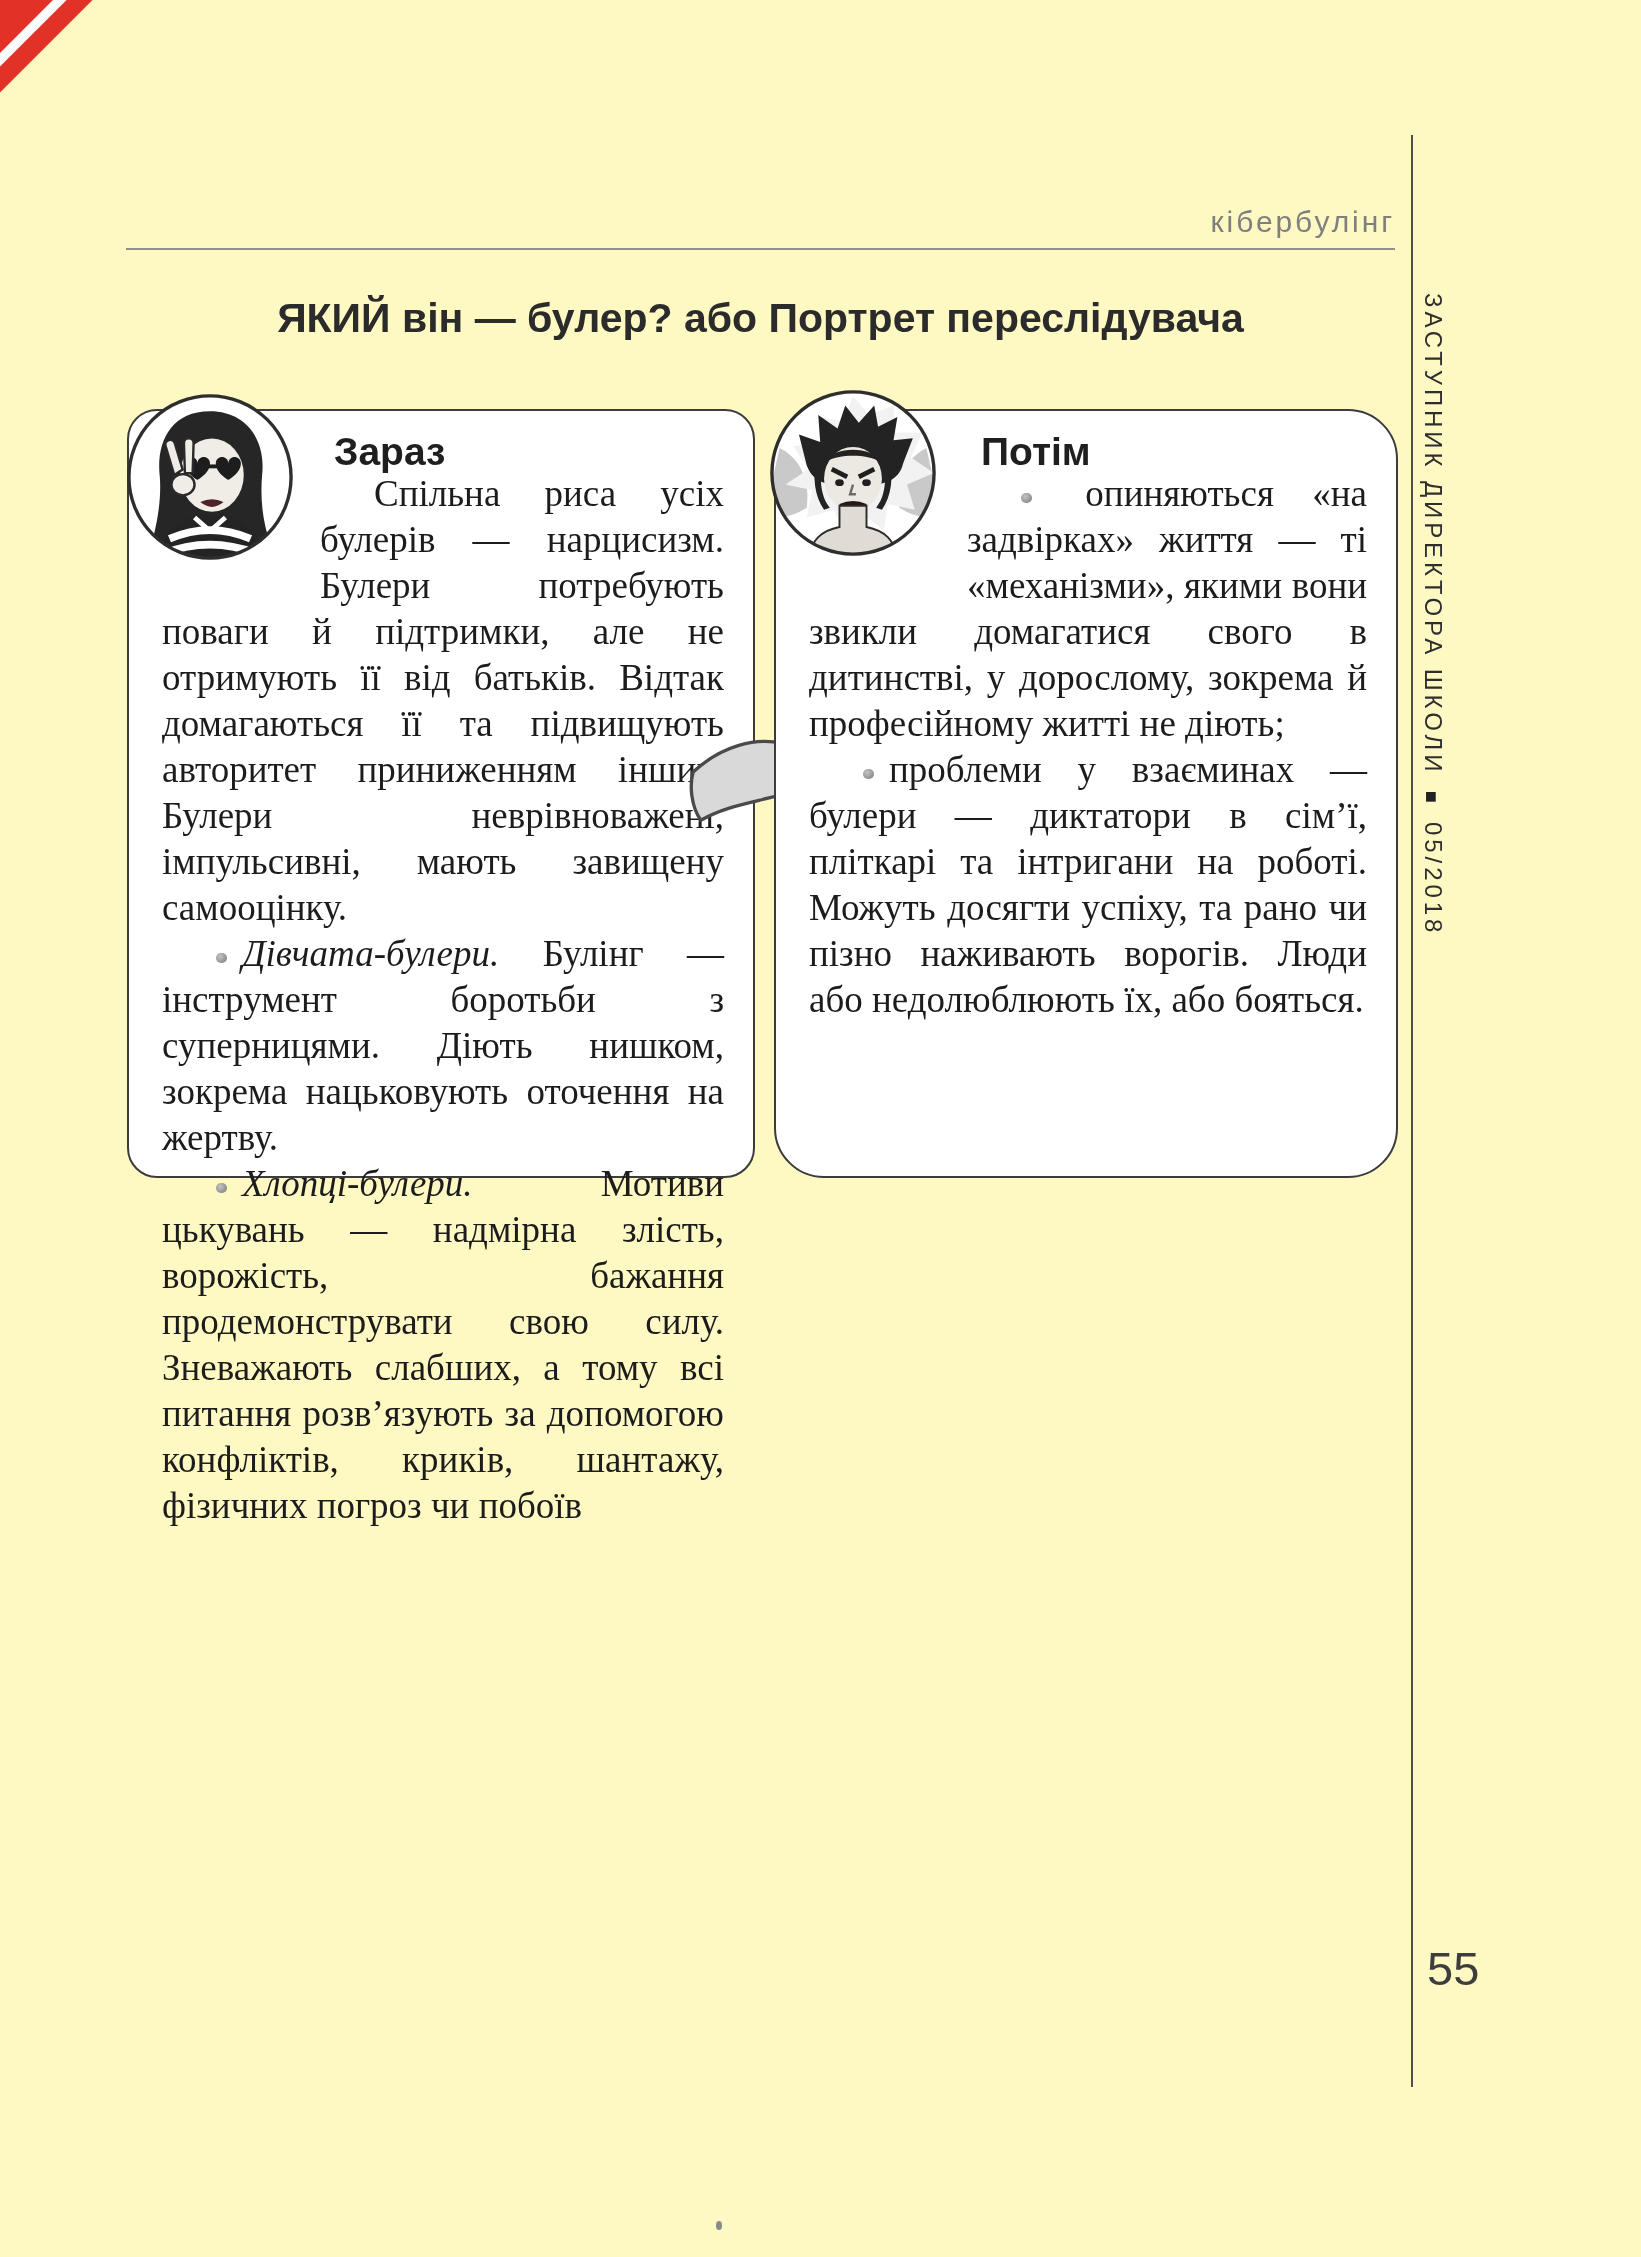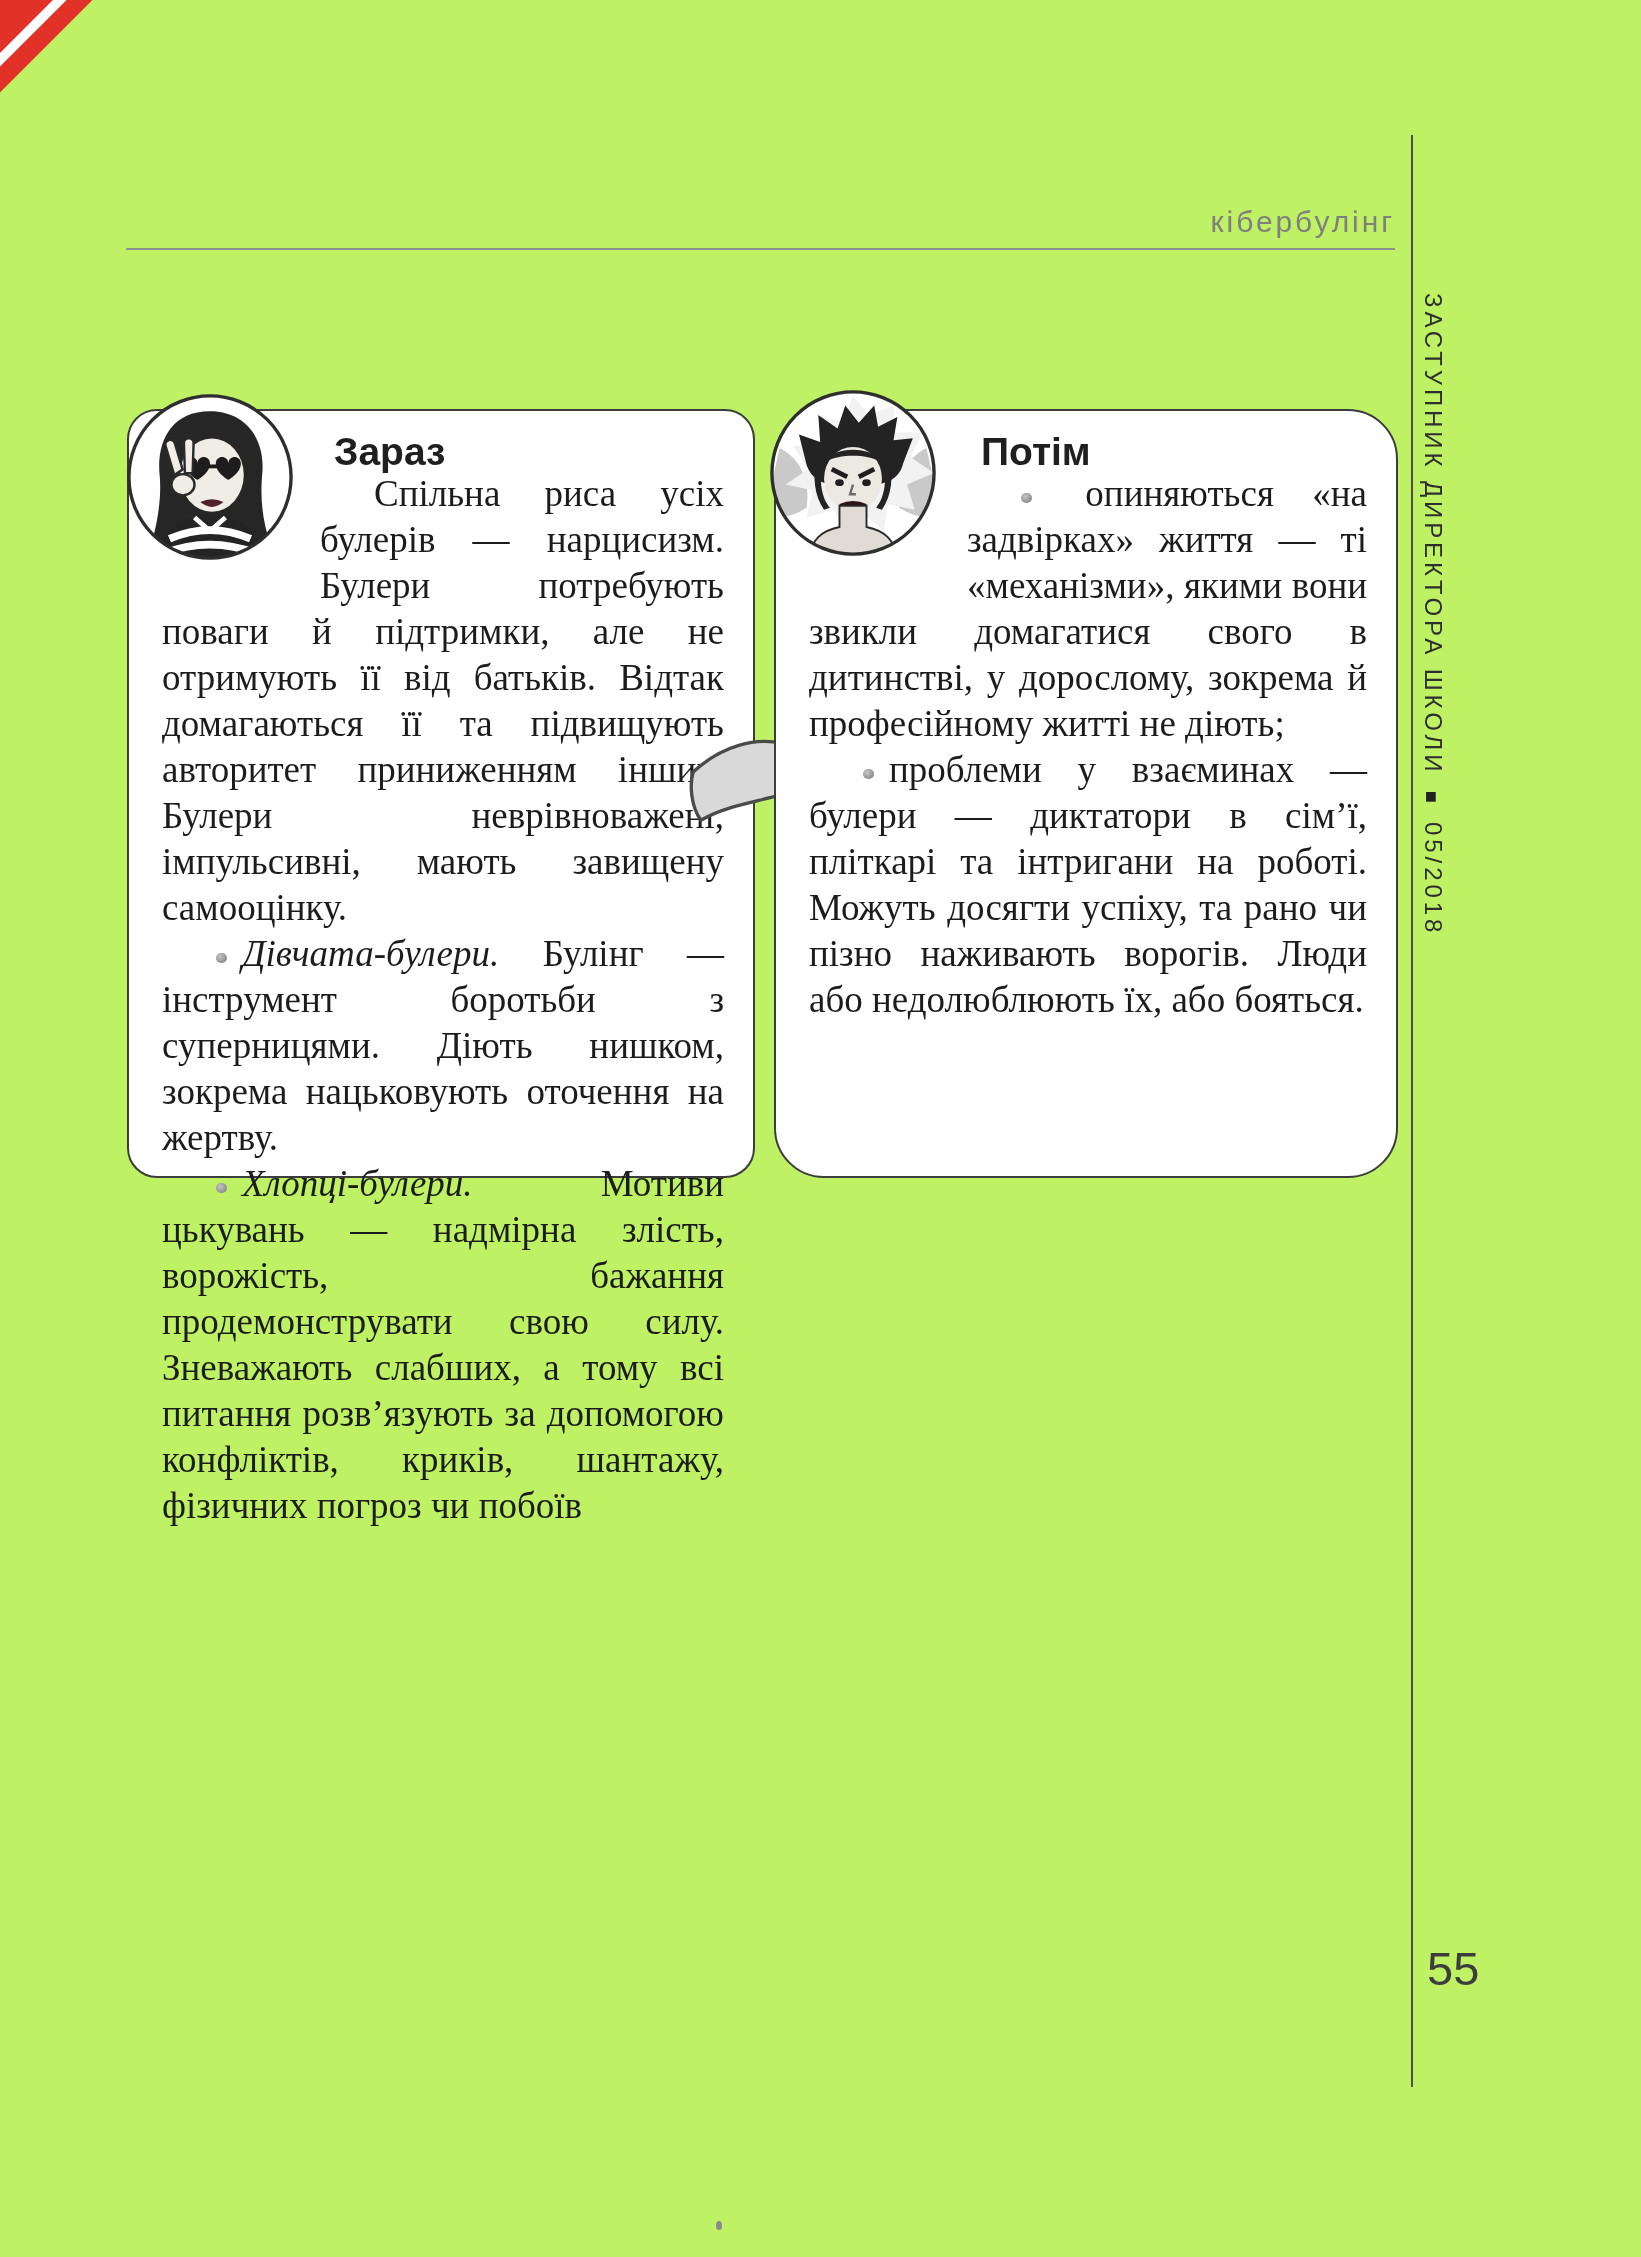--- a/index.html
+++ b/index.html
@@ -1,16 +1,16 @@
 <!DOCTYPE html>
 <html><head>
 <meta charset="utf-8">
 <style>
   html,body{margin:0;padding:0;background:#fff;}
-  .page{position:relative;width:1641px;height:2257px;background:#bef264;overflow:hidden;
+  .page{position:relative;width:1641px;height:2257px;background:#fef9c3;overflow:hidden;
         font-family:"Liberation Serif", serif;color:#1c1c1c;}
 
   
   .corner{position:absolute;left:0;top:0;width:106px;height:106px;}
 
   
   .header-label{position:absolute;top:205px;left:126px;width:1269px;text-align:right;
 length:1269px;
         font-family:"Liberation Sans", sans-serif;font-size:30px;letter-spacing:2.9px;color:#7f7f7f;}
   .header-rule{position:absolute;top:248px;left:126px;width:1269px;height:1.9px;background:#8f8f8f;}
@@ -58,20 +58,21 @@
 <div class="page">
 
   <svg class="corner" viewBox="0 0 110 110">
     <path d="M0 0 L96 0 L0 96 Z" fill="#e23228"></path>
     <path d="M68 -6 L-6 68" stroke="#ffffff" stroke-width="10" fill="none"></path>
   </svg>
 
   <div class="header-label">кібербулінг</div>
   <div class="header-rule"></div>
 
+  <div class="page-title">ЯКИЙ він — булер? або Портрет переслідувача</div>
 
   <div class="card card-now">
     <svg class="avatar" viewBox="0 0 172 172">
       <defs>
           <clipPath id="clipA">
             <circle cx="86" cy="86" r="84"></circle>
           </clipPath>
         </defs>
       <g clip-path="url(#clipA)">
         <rect width="172" height="172" fill="#ffffff"></rect>

